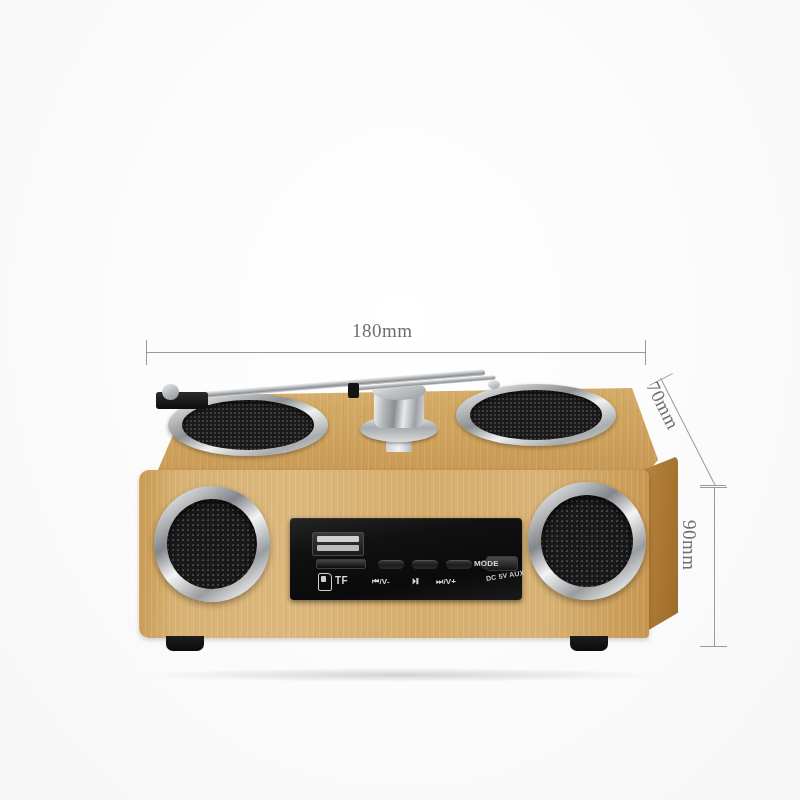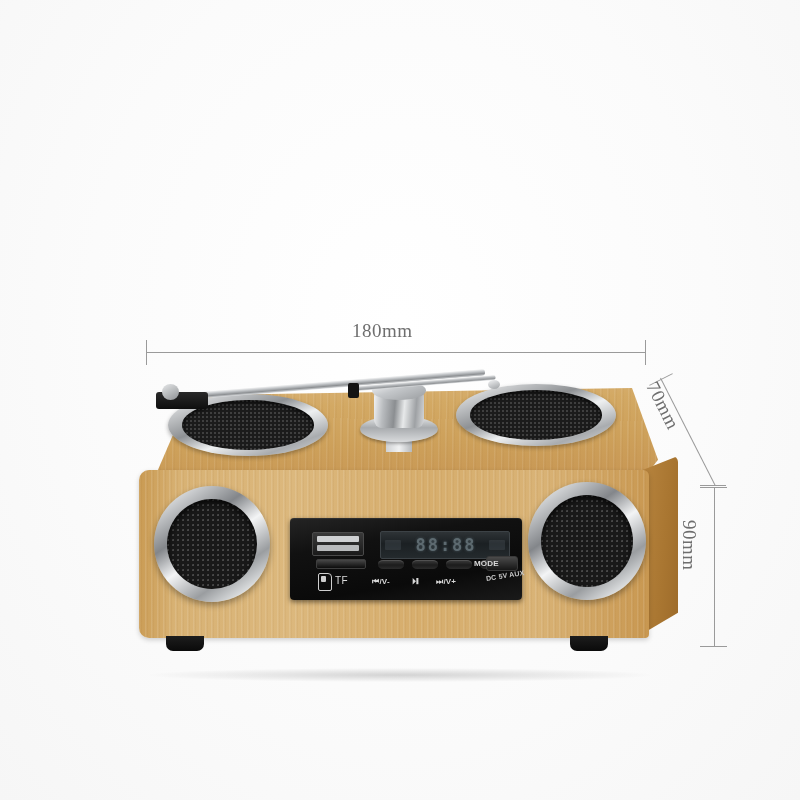--- a/index.html
+++ b/index.html
@@ -160,21 +160,21 @@
     background:#cfd1d3;border-radius:1px;}
   #usb:after{content:"";position:absolute;left:4px;top:12px;width:42px;height:6px;
     background:#b8babc;border-radius:1px;}
 
   #tf-slot{position:absolute;left:26px;top:41px;width:48px;height:8px;border-radius:2px;
     background:linear-gradient(180deg,#474747,#0c0c0c);border:1px solid #3d3d3d;}
   #tf-icon{position:absolute;left:28px;top:55px;width:12px;height:16px;
     border:1.4px solid #cfcfcf;border-radius:2px 4px 2px 2px;}
   #tf-icon:after{content:"";position:absolute;left:2px;top:2px;width:5px;height:6px;
     background:#cfcfcf;border-radius:1px;}
-  #tf-label{position:absolute;left:45px;top:57px;color:#dcdcdc;font-size:10px;font-weight:normal;
+  #tf-label{position:absolute;left:45px;top:57px;color:#dcdcdc;font-size:10px;font-weight:bold;
     letter-spacing:.5px;}
 
   #led{position:absolute;left:90px;top:13px;width:128px;height:26px;border-radius:2px;
     background:linear-gradient(180deg,#2e3336 0%,#1b2023 45%,#242a2d 100%);
     border:1px solid #3c4246;overflow:hidden;}
   #led .digits{position:absolute;left:26px;top:3px;width:78px;text-align:center;
     color:#5d6a70;font-size:17px;font-weight:bold;letter-spacing:2px;
     font-family:"DejaVu Sans Mono",monospace;text-shadow:0 0 3px rgba(140,170,180,.35);}
   #led .lside{position:absolute;left:4px;top:8px;width:16px;height:10px;
     background:rgba(120,135,142,.18);border-radius:1px;}
@@ -272,25 +272,20 @@
     </div>
 
     <div id="panel">
 
       <div id="usb"></div>
 
       <div id="tf-slot"></div>
       <div id="tf-icon"></div>
       <div id="tf-label">TF</div>
 
-      <div id="led">
-        <div class="lside"></div>
-        <div class="digits">88:88</div>
-        <div class="rside"></div>
-      </div>
 
       <div class="btn" id="btn-prev"></div>
       <div class="btn" id="btn-play"></div>
       <div class="btn" id="btn-next"></div>
       <div class="btn" id="btn-mode"></div>
       <div id="jack"></div>
 
       <div class="blabel" id="lbl-prev">⏮/V-</div>
       <div class="blabel" id="lbl-play">⏵❙</div>
       <div class="blabel" id="lbl-next">⏭/V+</div>

